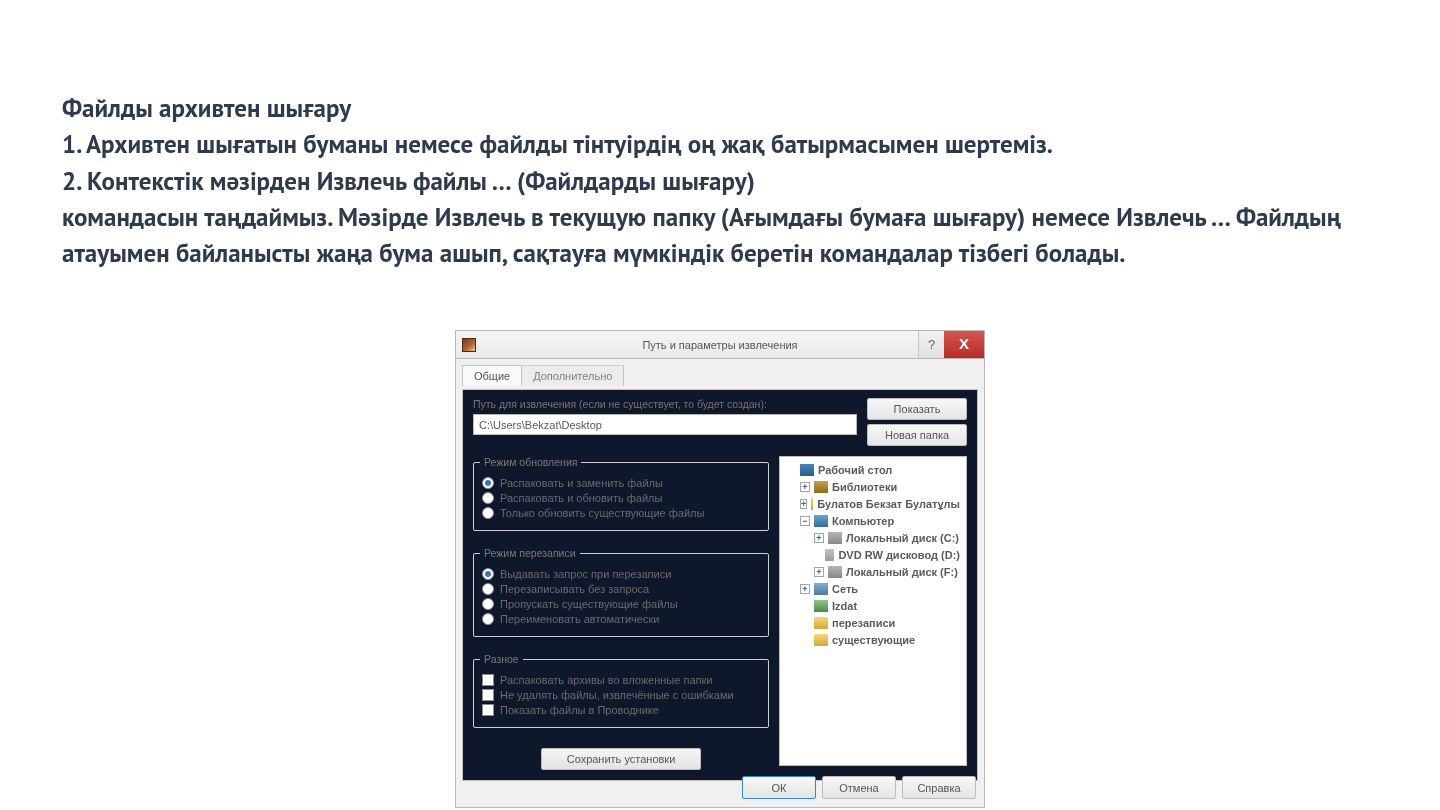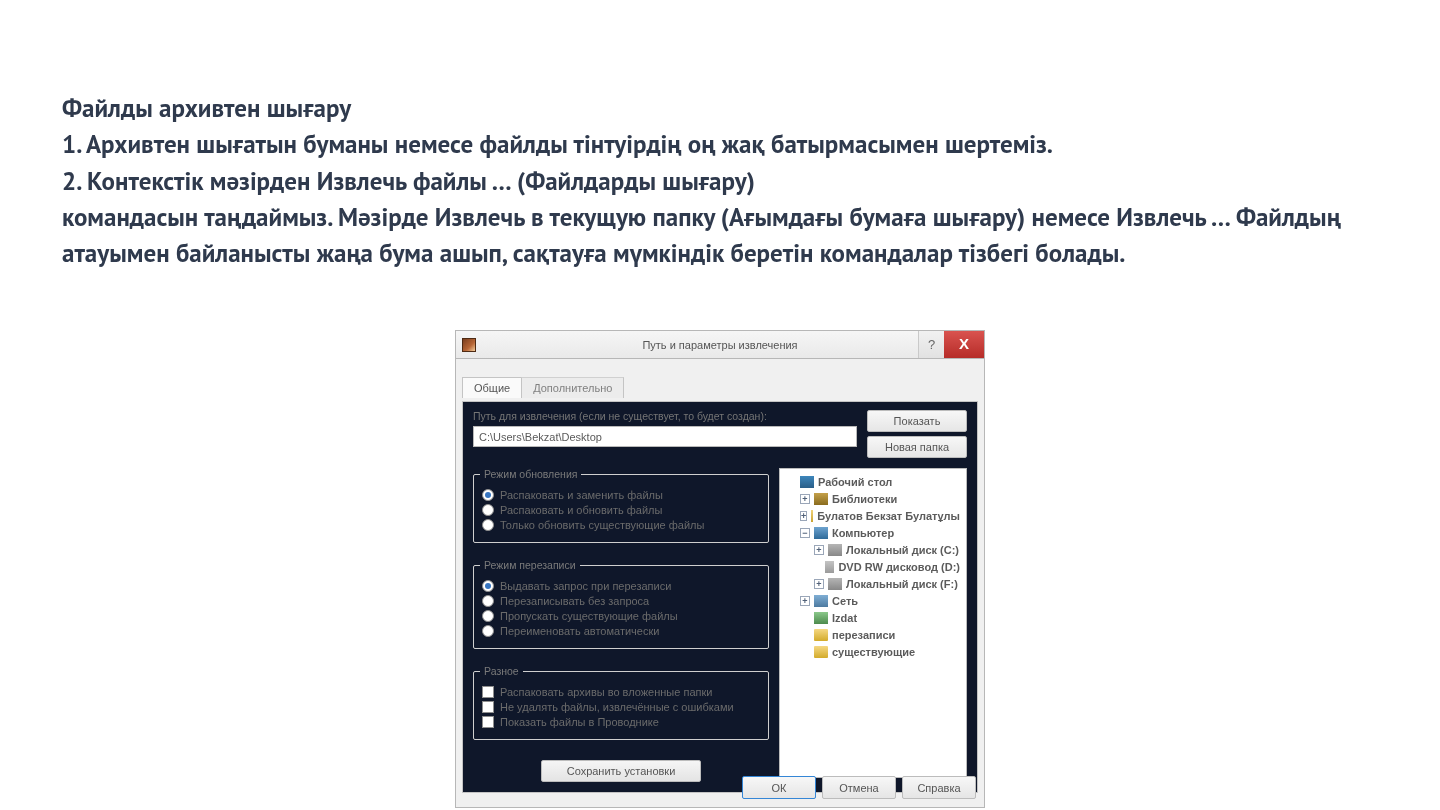--- a/index.html
+++ b/index.html
@@ -75,21 +75,20 @@
     padding: 6px 6px 6px 6px;
     height: calc(100% - 28px);
     position: relative;
   }
 
   
   .tabs {
     display: flex;
     gap: 0;
     margin-bottom: 4px;
-    margin-top: 12px;
   }
   .tab {
     padding: 4px 11px;
     background: #fafafa;
     border: 1px solid #c4c4c4;
     border-bottom: 0;
     font-size: 11px;
     color: #555;
     margin-right: -1px;
   }

